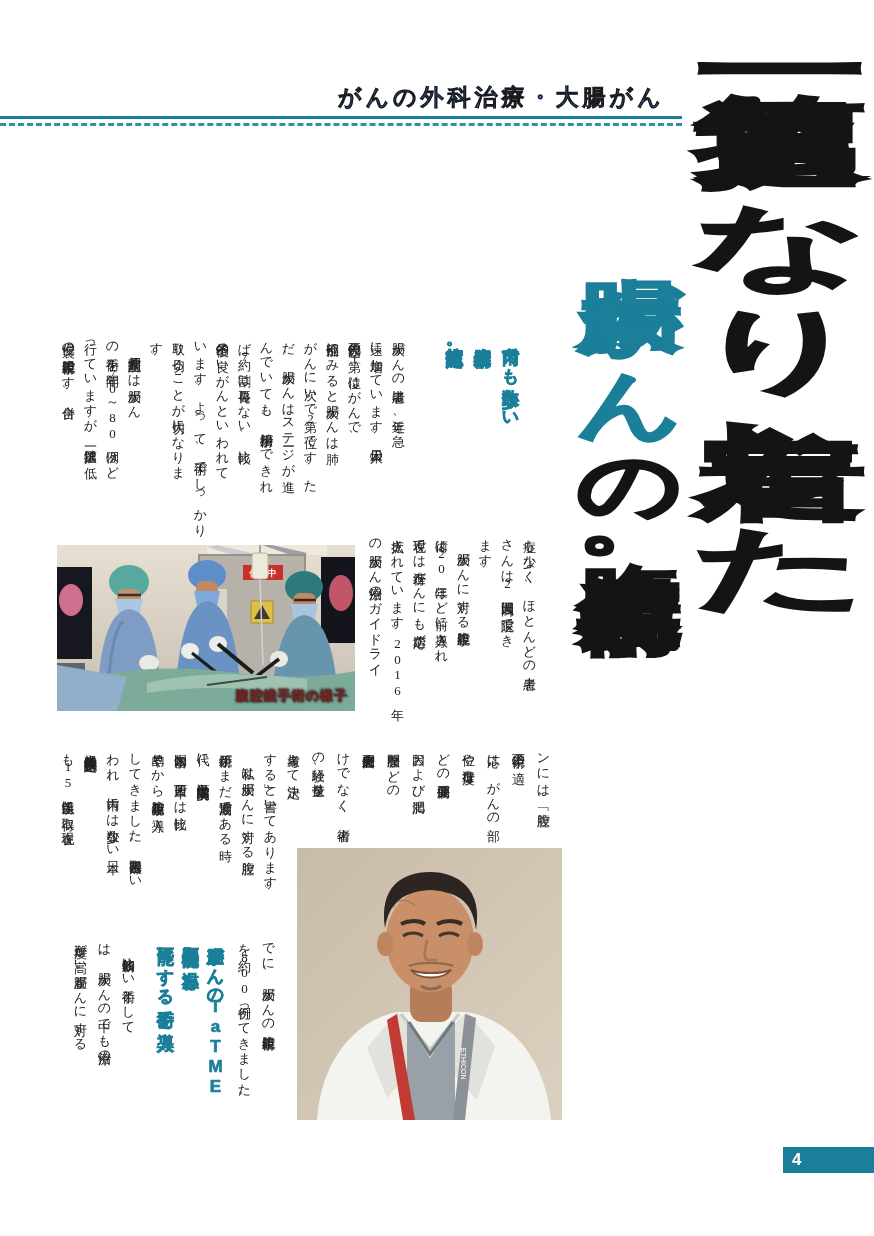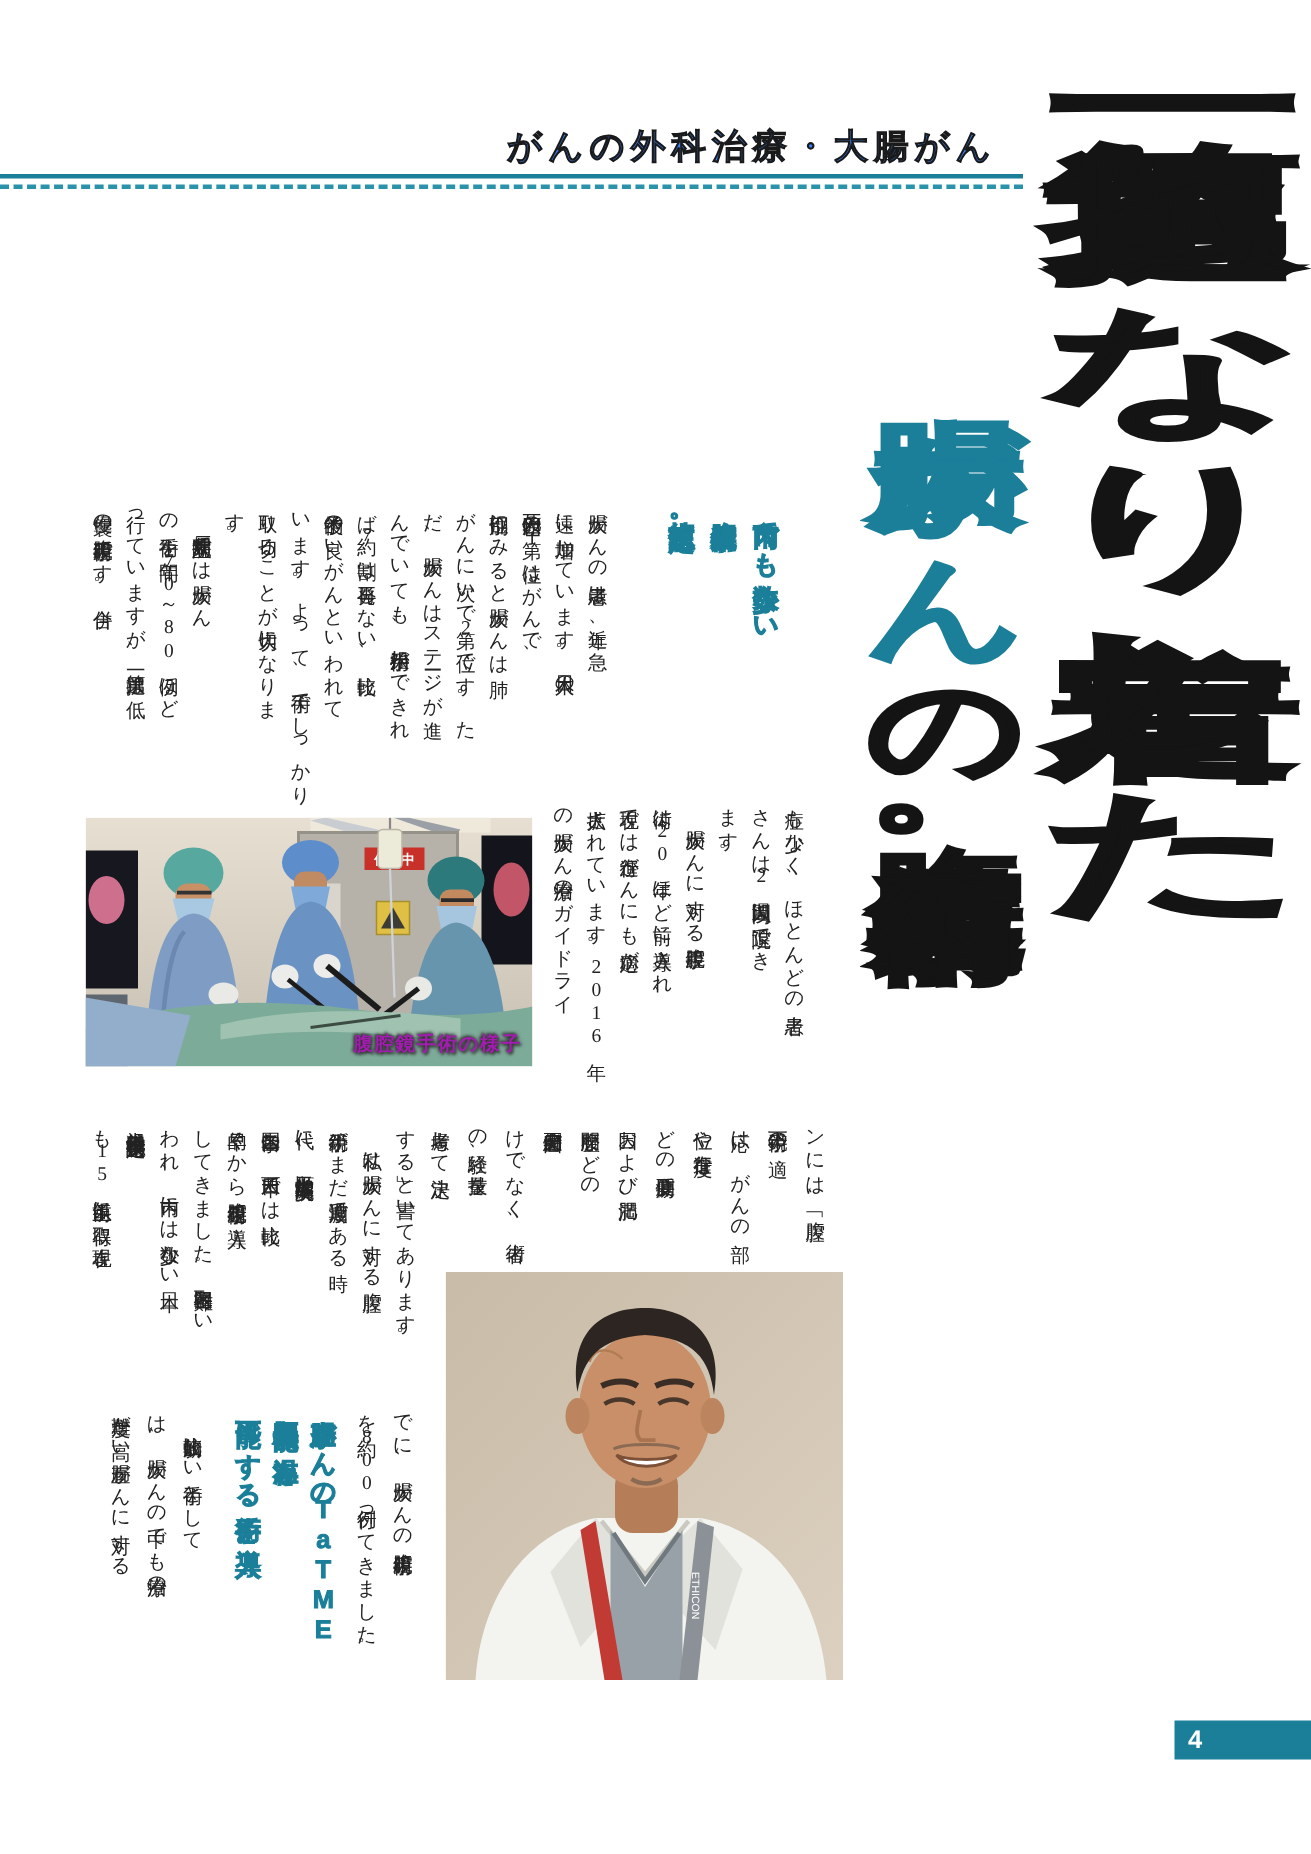--- a/index.html
+++ b/index.html
@@ -36,21 +36,21 @@
   .body1{right:465px;top:333px;}
   .body2{right:334px;top:530px;}
   .body3a{right:318px;top:744px;line-height:25px;}
   .body3b{right:593px;top:744px;line-height:22.5px;}
   .body4a{right:594px;top:934px;line-height:24px;}
   .body4b{right:734px;top:934px;line-height:24px;}
 
   
   .photo1{position:absolute;left:57px;top:545px;width:298px;height:166px;overflow:hidden;}
   .photo2{position:absolute;left:297px;top:848px;width:265px;height:272px;overflow:hidden;}
-  .caption{position:absolute;right:7px;bottom:6px;color:#a21caf;font-weight:bold;
+  .caption{position:absolute;right:7px;bottom:6px;color:#7f1d1d;font-weight:bold;
            font-size:13px;letter-spacing:1px;
            text-shadow:0 0 3px #333,1px 1px 2px #333,-1px -1px 2px #333;}
 
   
   .pagebar{position:absolute;left:783px;top:1147px;width:91px;height:26px;background:#1b7f9a;}
   .pagenum{color:#ffffff;font-weight:bold;font-size:17px;line-height:26px;padding-left:9px;}
 </style>
 </head>
 <body>
 

